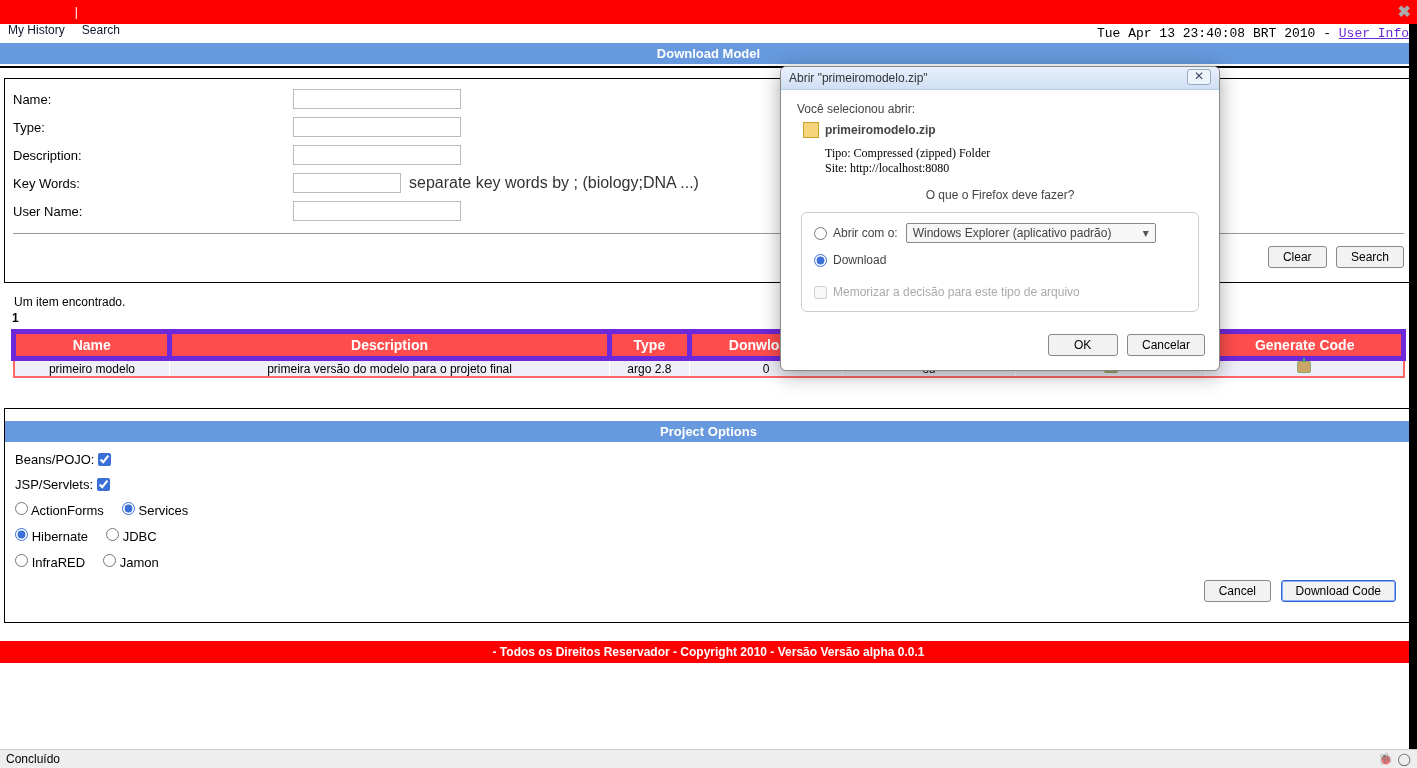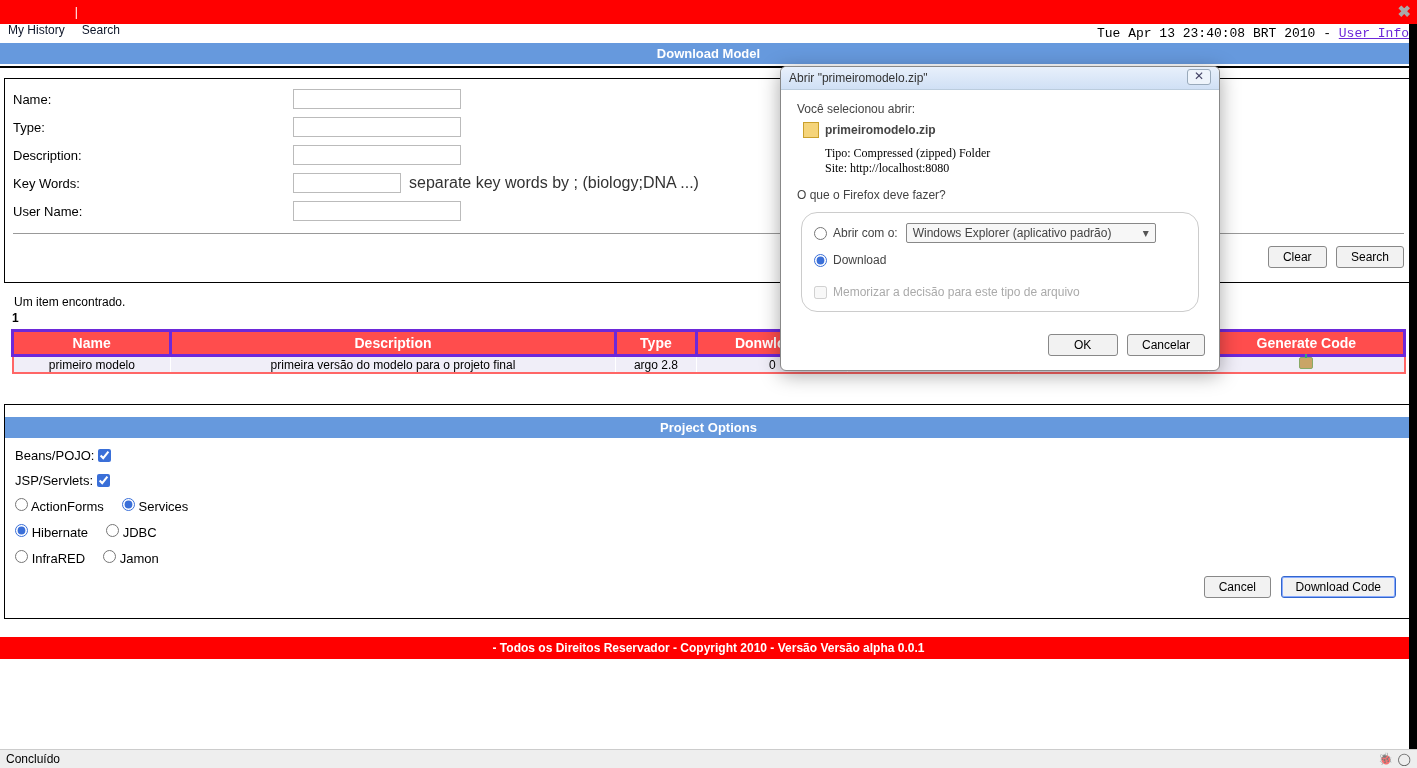--- a/index.html
+++ b/index.html
@@ -15,40 +15,40 @@
 .form-block { border: 1px solid #000; margin: 10px 4px 0 4px; padding: 10px 8px 14px 8px; }
 .form-row { display: flex; align-items: center; margin-bottom: 8px; }
 .form-label { width: 280px; font-size: 13px; }
 .form-input { border: 1px solid #bbb; height: 20px; width: 168px; padding: 1px 3px; }
 .hint { font-size: 16px; margin-left: 8px; color:#333;}
 .button-row { text-align: right; margin-top: 12px; border-top:1px solid #999; padding-top:12px;}
 button.std { background: #f2f2f2; border: 1px solid #888; border-radius: 3px; padding: 3px 14px; font-size: 12px; cursor:pointer; margin-left:6px;}
 .results-meta { margin: 12px 0 0 14px; font-size: 12px; }
 .results-page { margin: 2px 0 4px 12px; font-weight: bold; }
 table.results { width: calc(100% - 22px); margin: 0 11px; border-collapse: collapse; border: 2px solid #f66; }
-table.results th { background: #ff4d4d; color: #fff; font-weight: bold; padding: 3px; border: 3px solid #6d28d9; font-size:14px;}
+table.results th { background: #ff4d4d; color: #fff; font-weight: bold; padding: 3px; border: 5px solid #6d28d9; font-size:14px;}
 table.results td { background: #f0eef8; text-align: center; border: 1px solid #fff; font-size:12px;}
 .box-icon { width:14px; height:12px; background:#c9a567; display:inline-block; border:1px solid #8a6; border-radius:2px; position:relative;}
 .box-icon::after{content:"";position:absolute;top:-4px;left:5px;width:2px;height:4px;background:#3a7;}
 .options-block { border: 1px solid #000; margin: 30px 4px 0 4px; padding: 12px 0 10px 0; }
 .options-body { padding: 10px 10px; font-size: 13px; }
 .opt-row { margin-bottom: 10px; display:flex; align-items:center; }
 .opt-row label { margin-right: 18px; }
 .footer-red { background: #ff0000; color: #fff; text-align: center; font-weight: bold; padding: 4px 0; font-size: 12px; margin-top: 18px; }
 .statusbar { background:#eee; border-top:1px solid #ccc; padding:2px 6px; font-size:12px; position:absolute; bottom:0; left:0; right:0; display:flex; justify-content:space-between; align-items:center;}
 .status-icons span{margin-left:4px; opacity:.6;}
 
 .dialog { position: absolute; left: 780px; top: 66px; width: 440px; background: #fff; border: 1px solid #888; border-radius: 6px; box-shadow: 0 4px 20px rgba(0,0,0,.35); z-index: 100; font-size:12px;}
 .dialog-title { background: linear-gradient(#e8f0fb,#d0e0f5); border-bottom: 1px solid #bcd; padding: 4px 8px; border-radius: 6px 6px 0 0; position:relative; color:#333;}
 .dialog-close { position:absolute; right:8px; top:2px; width:24px; height:16px; border:1px solid #9ab; border-radius:3px; background:#eef4fb; text-align:center; line-height:13px; cursor:pointer; color:#446;}
 .dialog-body { padding: 12px 16px; color:#444;}
 .dialog-body .file-line { display:flex; align-items:center; margin:6px 0 8px 6px;}
 .dlg-zip-icon{width:16px;height:16px;background:#f5d47a;border:1px solid #caa02c;margin-right:6px;display:inline-block;}
 .dialog-body .meta { margin-left: 28px; font-size:12px; color:#000000;font-family:Liberation Serif, serif; }
-.dialog-fieldset { border:1px solid #ccc; border-radius:16px; margin:10px 4px 0 4px; padding:10px 12px 12px 12px;}
+.dialog-fieldset { border:1px solid #ccc; border-radius:6px; margin:10px 4px 0 4px; padding:10px 12px 12px 12px;}
 .radio-row{ display:flex; align-items:center; margin-bottom:10px;}
 .radio-row input{ margin-right:6px;}
 .combo { border:1px solid #888; background:#f7f7f7; padding:2px 20px 2px 6px; border-radius:2px; margin-left:8px; width:250px; position:relative; cursor:pointer; display:inline-block;}
 .combo::after{content:"▾"; position:absolute; right:6px; top:2px; color:#555;}
 .chk-row{display:flex; align-items:center; margin-top:18px; color:#aaa;}
 .chk-row input{margin-right:6px;}
 .dialog-buttons { text-align:right; padding:10px 14px 14px 0;}
 .dialog-buttons button{ min-width:70px; }
 .right-blackbar{position:absolute; right:0; top:0; width:8px; height:100%; background:#000;}
 input[type=checkbox].blue, input[type=radio]{accent-color:#3a6fd8;}
@@ -173,21 +173,21 @@
   </div>
   <div class="dialog-body">
     <div>Você selecionou abrir:</div>
     <div class="file-line">
       <span class="dlg-zip-icon"></span>
       <b>primeiromodelo.zip</b>
     </div>
     <div class="meta"><span>Tipo:</span>&nbsp;<span>Compressed (zipped) Folder</span></div>
     <div class="meta"><span>Site:</span>&nbsp;<span>http://localhost:8080</span></div>
 
-    <div style="margin:12px 0 0 0;">O que o Firefox deve fazer?</div>
+    <div style="margin:12px 0 0 0;text-align:center;">O que o Firefox deve fazer?</div>
     <div class="dialog-fieldset">
       <div class="radio-row">
         <input type="radio" name="dlact" style="">
         <span>Abrir com o:</span>
         <span class="combo">Windows Explorer (aplicativo padrão)</span>
       </div>
       <div class="radio-row">
         <input type="radio" name="dlact" checked="" style="">
         <span>Download</span>
       </div>

